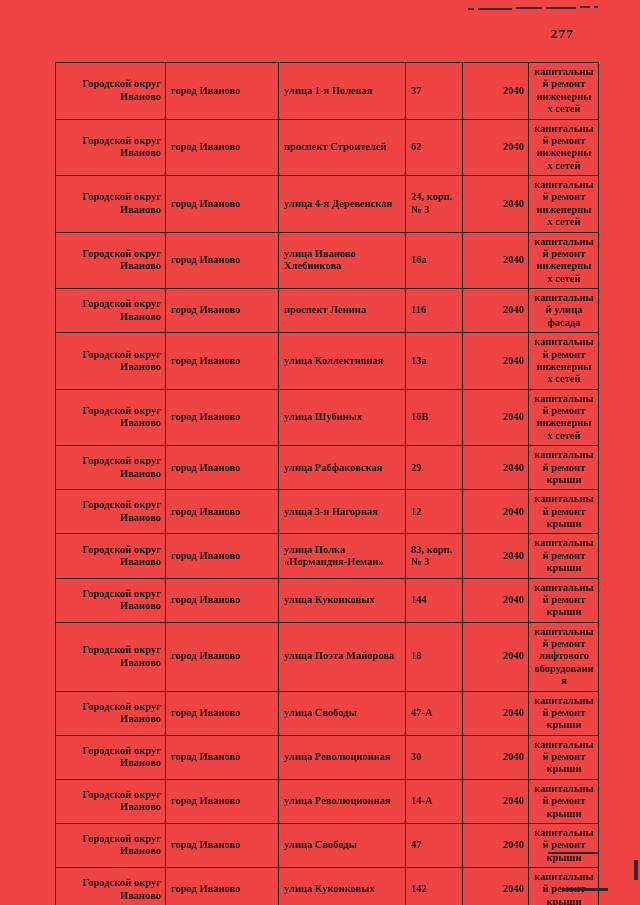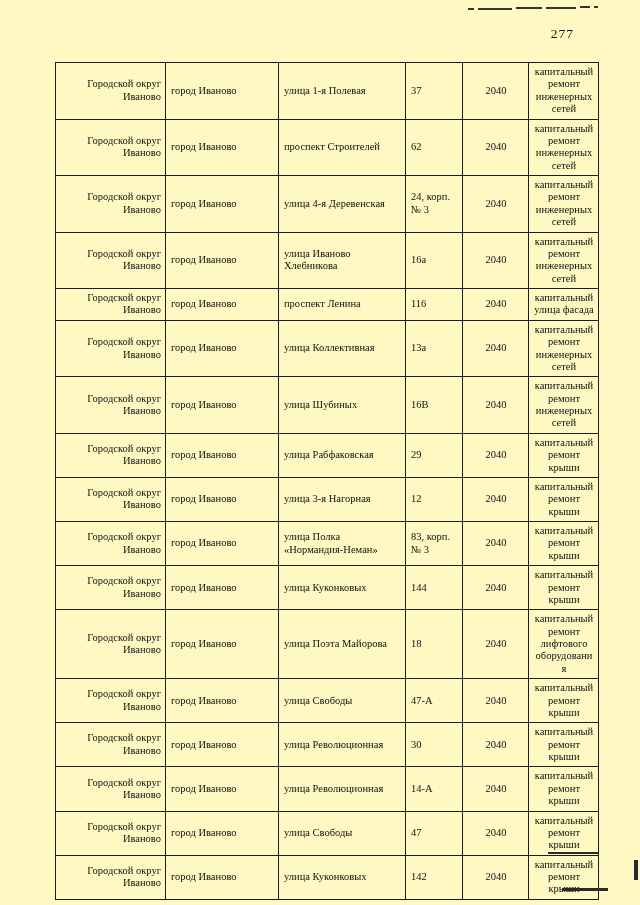--- a/index.html
+++ b/index.html
@@ -5,23 +5,24 @@
   html, body {
     margin: 0;
     padding: 0;
     background: #ffffff;
     font-family: "Liberation Serif", "DejaVu Serif", serif;
   }
   #page {
     position: relative;
     width: 640px;
     height: 905px;
-    background: #fef9c3;
+    background: #ef4444;
     overflow: hidden;
     color: #111;
+    font-weight: bold;
   }
   #page-number {
     position: absolute;
     top: 26px;
     right: 66px;
     font-size: 13.5px;
     letter-spacing: 1px;
   }
   
   .artifact { position: absolute; background: #2a2a2a; }
@@ -50,21 +51,21 @@
     font-size: 10.5px;
     line-height: 1.18;
     padding: 3px 4px 3px 5px;
     vertical-align: middle;
     word-wrap: break-word;
   }
   td.col-0 { text-align: right; }
   td.col-1 { text-align: left; padding-left: 7px; margin-left: 29px; }
   td.col-2 { text-align: left; }
   td.col-3 { text-align: left; padding-left: 2px; padding-right: 2px; }
-  td.col-4 { text-align: center; }
+  td.col-4 { text-align: right; }
   td.col-5 { text-align: center; padding-left: 4px; padding-right: 2px; margin-top: 14px; }
 </style>
 </head>
 <body>
 
 <div id="page">
 
   <div id="artifact-top">
     <span style="left:0; top:3px; width:6px;"></span>
     <span style="left:10px; top:3px; width:34px;"></span>

